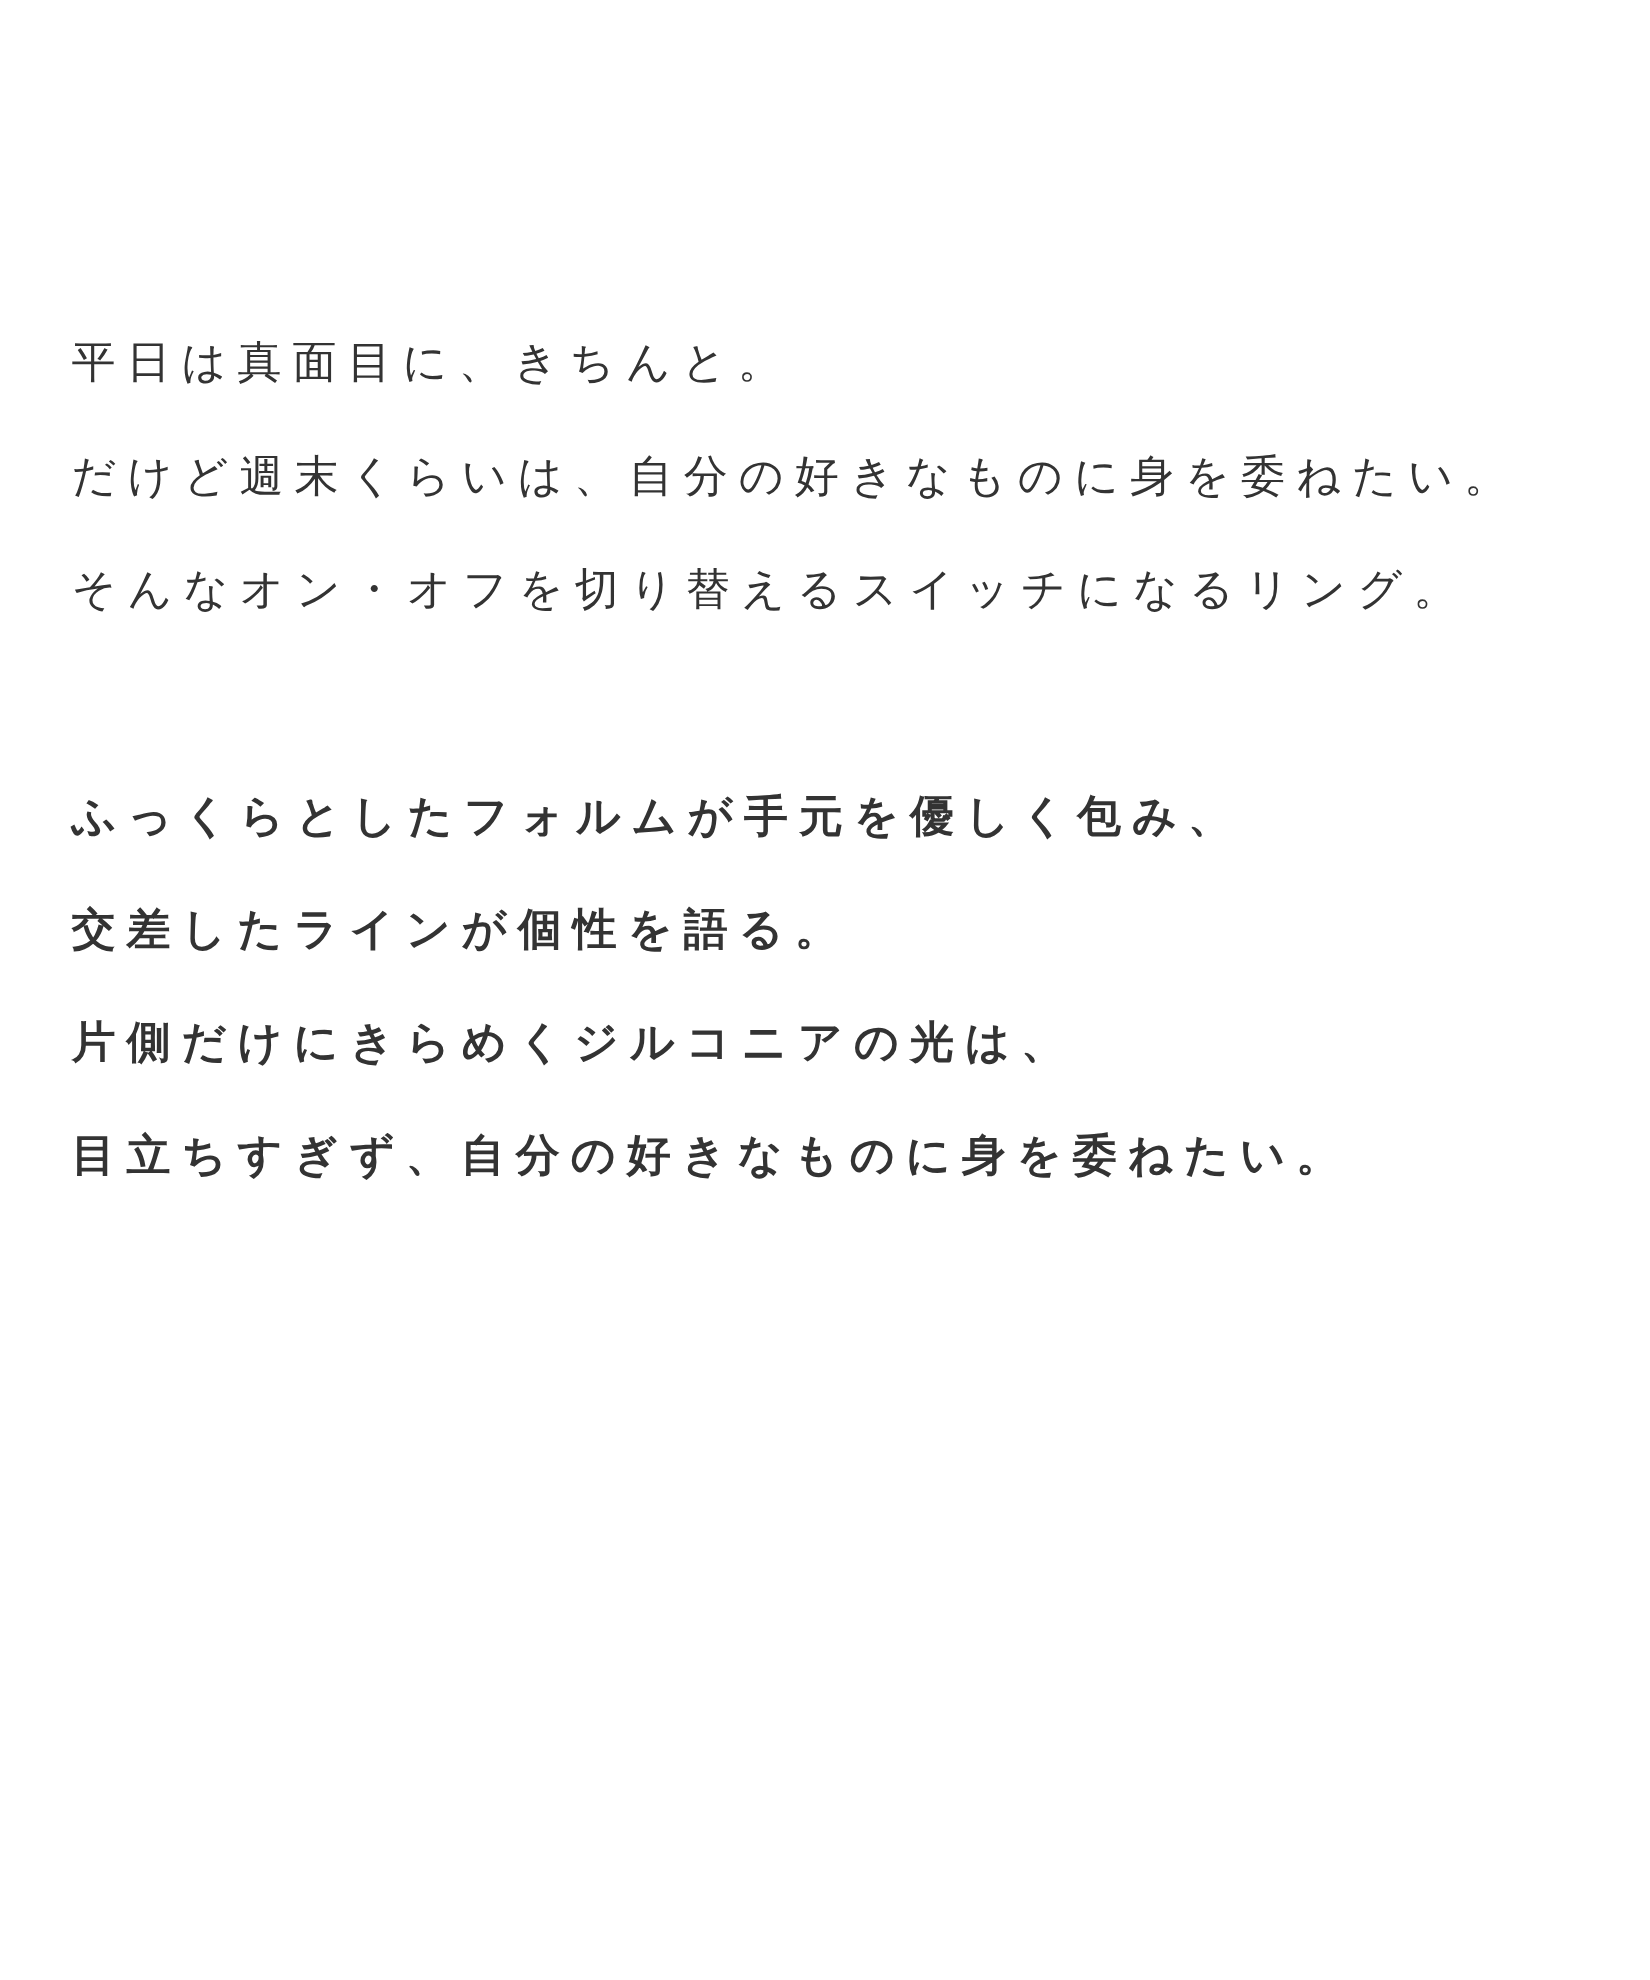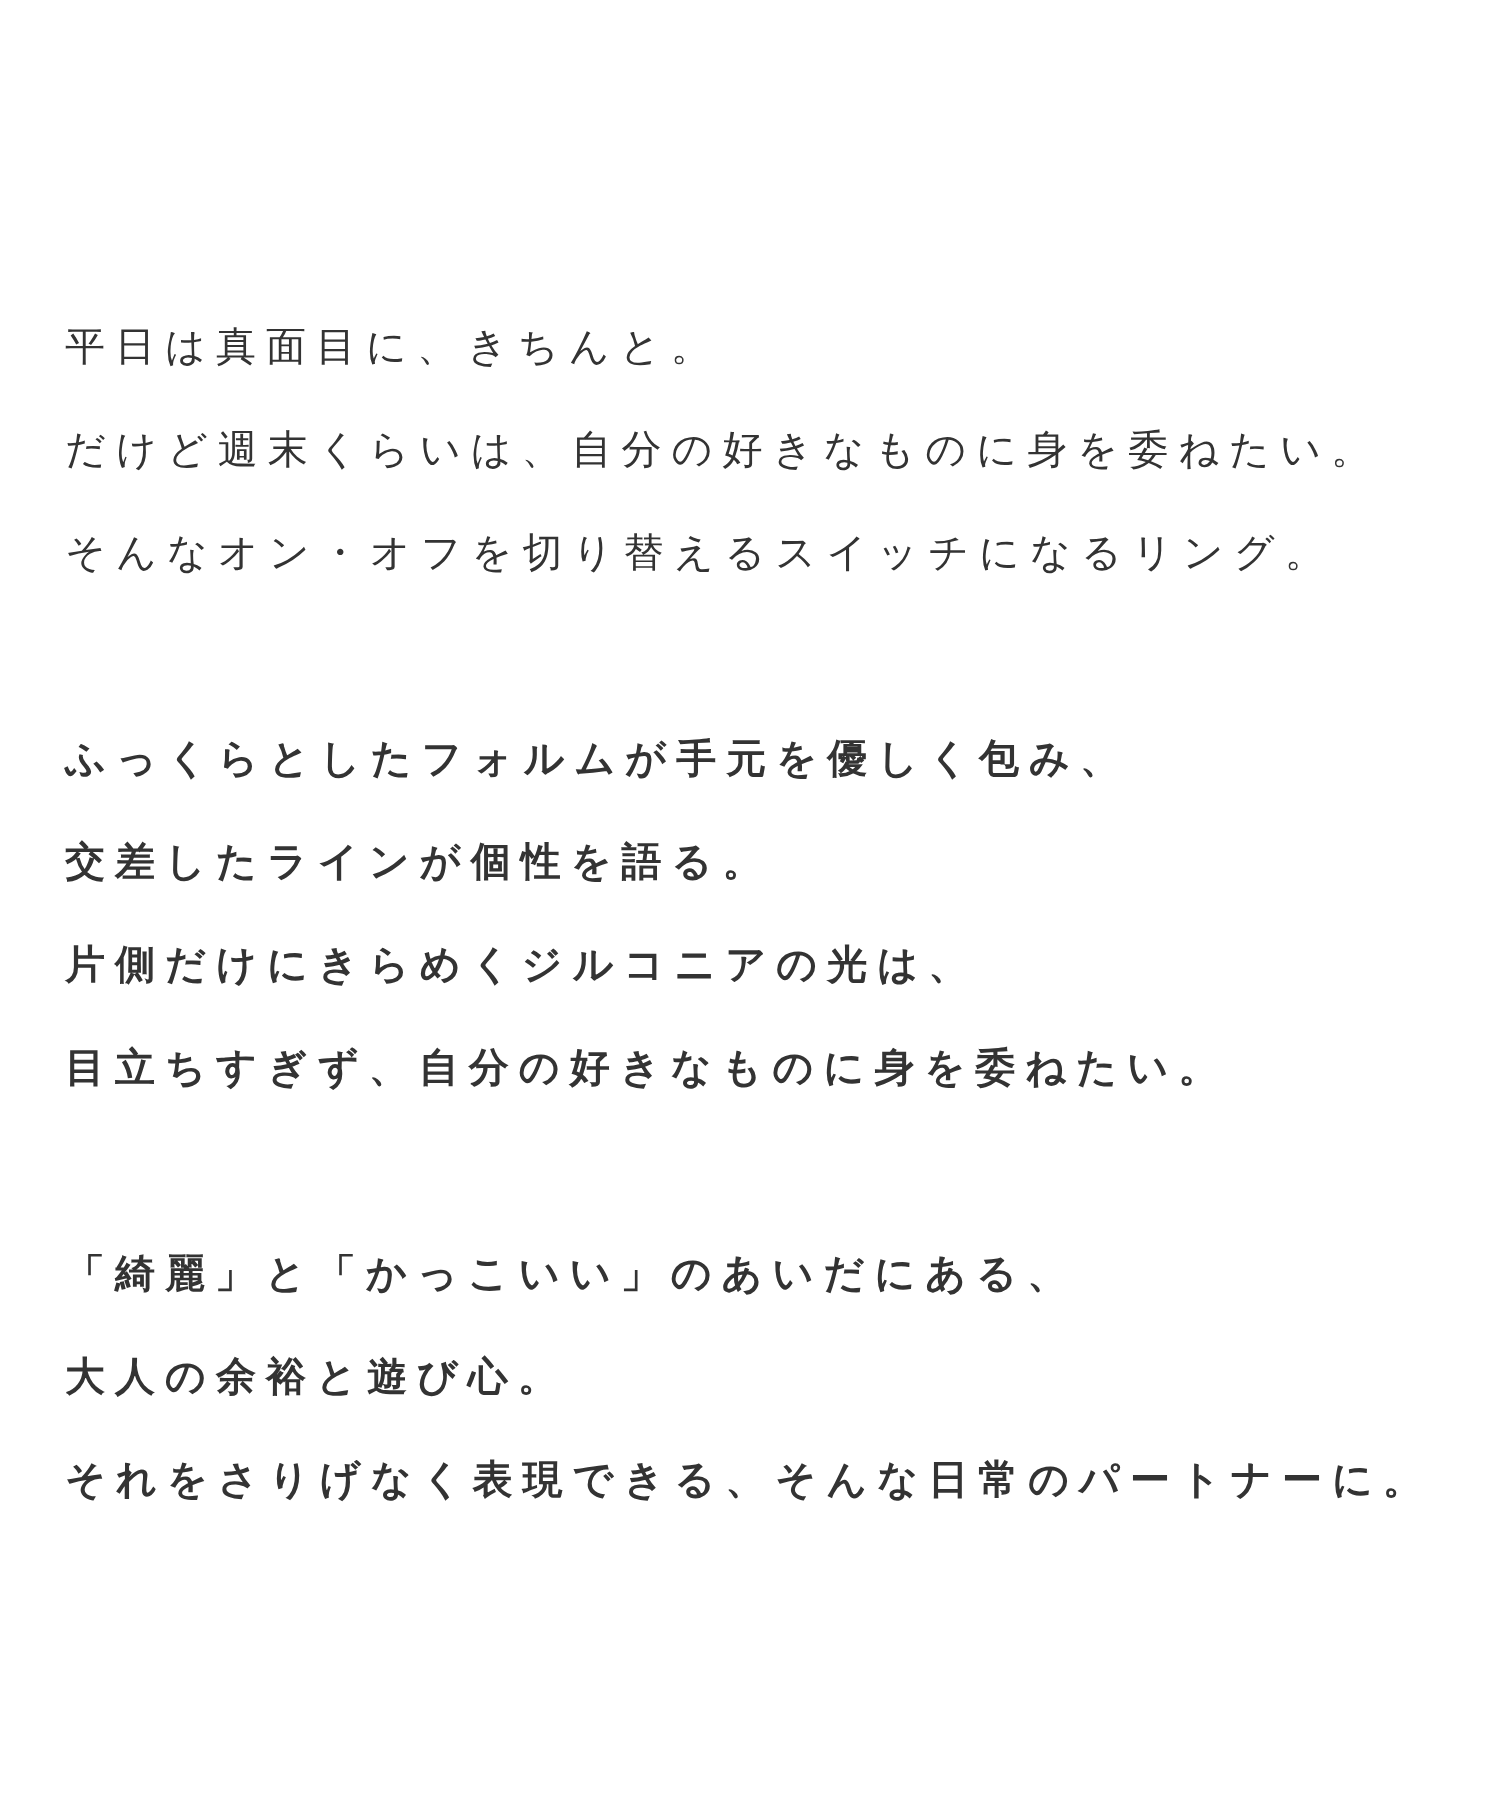--- a/index.html
+++ b/index.html
@@ -8,21 +8,21 @@
   }
   body {
     width: 1500px;
     height: 1800px;
     background: #ffffff;
     overflow: hidden;
     position: relative;
   }
   .copy-block {
     position: absolute;
-    top: 295px;
+    top: 278px;
     left: 65px;
     width: 1400px;
     font-family: "Liberation Serif", "DejaVu Serif", serif;
     font-size: 40px;
     line-height: 103px;
     letter-spacing: 0.25em;
     color: #333333;
     font-weight: 400;
   }
   .paragraph {
@@ -47,19 +47,14 @@
     <div class="text-line">そんなオン・オフを切り替えるスイッチになるリング。</div>
   </section>
 
   <section class="paragraph">
     <div class="text-line">ふっくらとしたフォルムが手元を優しく包み、</div>
     <div class="text-line">交差したラインが個性を語る。</div>
     <div class="text-line">片側だけにきらめくジルコニアの光は、</div>
     <div class="text-line">目立ちすぎず、自分の好きなものに身を委ねたい。</div>
   </section>
 
-  <section class="paragraph">
-    <div class="text-line">「綺麗」と「かっこいい」のあいだにある、</div>
-    <div class="text-line">大人の余裕と遊び心。</div>
-    <div class="text-line">それをさりげなく表現できる、そんな日常のパートナーに。</div>
-  </section>
 
 </main>
 
 </body></html>

